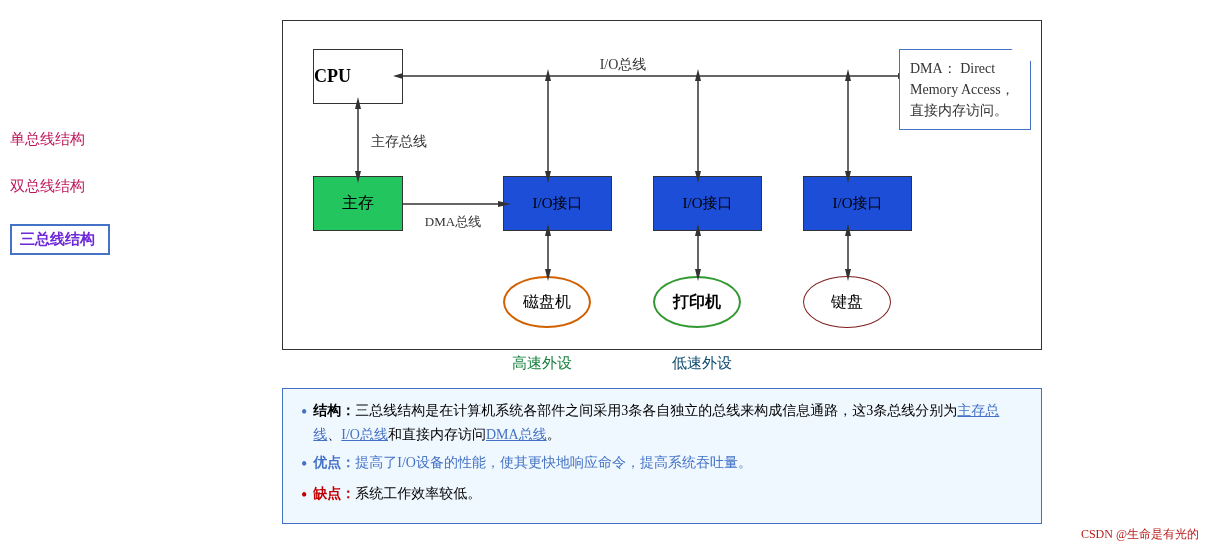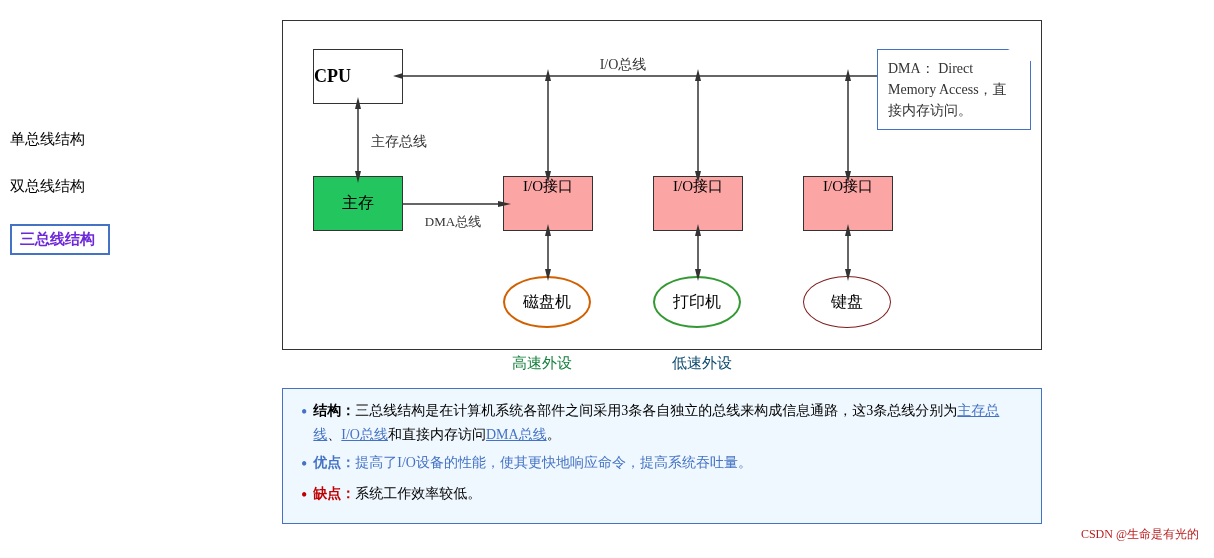--- a/index.html
+++ b/index.html
@@ -25,21 +25,21 @@
       display: flex;
       flex-direction: column;
       justify-content: flex-start;
       padding-top: 120px;
       padding-left: 10px;
       gap: 28px;
     }
 
     .sidebar-label {
       font-size: 15px;
-      color: #000000;
+      color: #be185d;
       white-space: nowrap;
     }
 
     .sidebar-label.active {
       border: 2px solid #4472c4;
       padding: 4px 8px;
       color: #6d28d9;
       font-weight: bold;
     }
 
@@ -87,27 +87,28 @@
       display: flex;
       align-items: center;
       justify-content: center;
       font-size: 16px;
       background: #22c55e;
     }
 
     
     .io-box {
       position: absolute;
-      width: 90px;
+      width: 109px;
       height: 55px;
       border: 1.5px solid #333;
       display: flex;
+      align-items: center;
       justify-content: center;
       font-size: 15px;
-      background: #fca5a5;
+      background: #1d4ed8;
       top: 155px;
     }
 
     .io-box1 { left: 220px; }
     .io-box2 { left: 370px; }
     .io-box3 { left: 520px; }
 
     
     .device-oval {
       position: absolute;
@@ -116,21 +117,21 @@
       border-radius: 50%;
       display: flex;
       align-items: center;
       justify-content: center;
       font-size: 16px;
       background: #fff;
       top: 255px;
     }
 
     .oval1 { left: 220px; border: 2px solid #d06000; }
-    .oval2 { left: 370px; border: 2px solid #339933; }
+    .oval2 { left: 370px; border: 2px solid #339933; font-weight: bold; }
     .oval3 { left: 520px; border: 1px solid #7f1d1d; }
 
     
     .diagram-svg {
       position: absolute;
       top: 0; left: 0;
       width: 760px;
       height: 330px;
       pointer-events: none;
     }
@@ -152,21 +153,21 @@
     .speed-label-green {
       color: #0c4a6e;
       font-size: 15px;
     }
 
     
     .dma-tooltip {
       position: absolute;
       right: 10px;
       top: 28px;
-      width: 154px;
+      width: 132px;
       border: 1.5px solid #4472c4;
       padding: 8px 10px;
       font-size: 14px;
       line-height: 1.5;
       color: #333;
       clip-path: polygon(0 0, 85% 0, 100% 15%, 100% 100%, 0 100%);
       background: #fff;
     }
 
     

